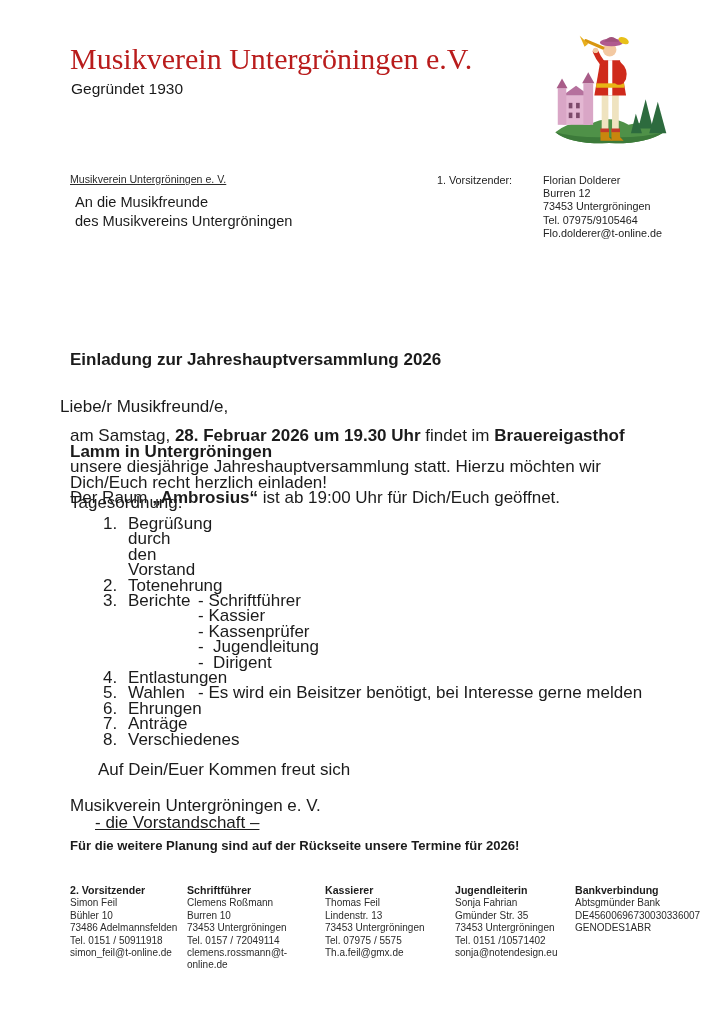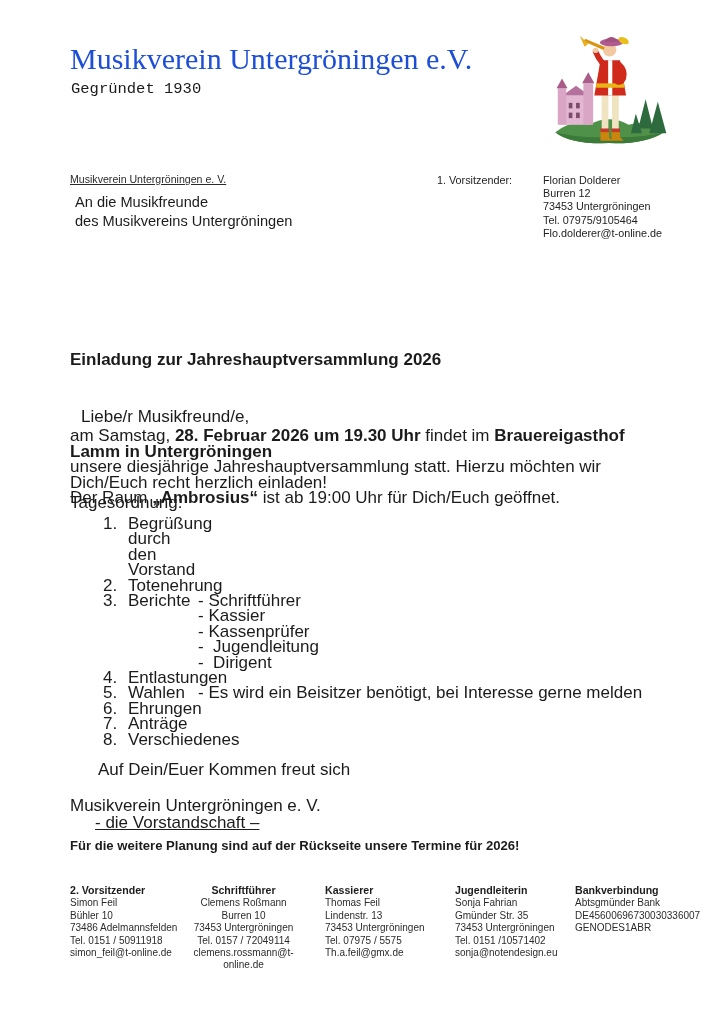--- a/index.html
+++ b/index.html
@@ -2,51 +2,51 @@
 <html><head>
 <meta charset="utf-8">
 <style>
   html,body{margin:0;padding:0;background:#ffffff;}
   .page{position:relative;width:724px;height:1024px;background:#ffffff;overflow:hidden;
         font-family:"Liberation Sans",sans-serif;color:#1c1c1c;}
   .abs{position:absolute;}
   .pre{white-space:pre-wrap;}
 
   
-  .title{left:70px;top:42px;font-family:"Liberation Serif",serif;font-size:30px;line-height:34px;color:#1d4ed8;}
-  .founded{left:71px;top:80px;font-family:Liberation Mono, monospace;font-size:15.5px;color:#1a1a1a;}
+  .title{left:70px;top:42px;font-family:"Liberation Serif",serif;font-size:30px;line-height:34px;color:#b91c1c;}
+  .founded{left:71px;top:80px;font-family:Liberation Sans, sans-serif;font-size:15.5px;color:#1a1a1a;}
   .logo{left:548px;top:26px;width:122px;height:122px;}
 
   
   .sender{left:70px;top:173px;font-size:10.6px;color:#2a2a2a;text-decoration:underline;}
   .recipient{left:75px;top:193px;font-size:14.6px;line-height:18.5px;color:#1b1b1b;}
   .vors-label{left:437px;top:174px;font-size:10.8px;color:#232323;}
   .vors-addr{left:523px;top:174px;font-size:10.8px;line-height:13.2px;color:#232323;margin-left:20px;}
 
   
   .body-text{font-size:17px;color:#1b1b1b;}
   .subject{left:70px;top:350px;font-weight:bold;}
-  .salutation{left:81px;top:397px;margin-top:10px;}
+  .salutation{left:60px;top:397px;}
   .intro{left:70px;top:428px;line-height:15.6px;width:600px;}
   .agenda-heading{left:70px;top:493px;}
   .agenda{left:70px;top:516px;line-height:15.4px;width:600px;}
   .anum{display:inline-block;width:25px;margin-left:33px;vertical-align:top;}
   .albl{display:inline-block;width:70px;vertical-align:top;}
   .asub{vertical-align:top;}
   .note{left:70px;top:707px;line-height:15.6px;}
   .closing{left:70px;top:760px;margin-left:28px;}
   .sig1{left:70px;top:796px;}
   .sig2{left:95px;top:813px;text-decoration:underline;}
   .final{left:70px;top:838px;font-weight:bold;font-size:13.1px;}
 
   
   .fcol{position:absolute;top:884px;font-size:10px;line-height:12.4px;color:#2b2b2b;}
   .ftitle{font-weight:bold;font-size:10.6px;margin-bottom:1px;color:#1c1c1c;}
   .fc1{left:70px;width:122px;}
-  .fc2{left:180px;width:127px;text-align:center;}
+  .fc2{left:187px;width:127px;}
   .fc3{left:325px;width:127px;}
   .fc4{left:455px;width:117px;}
   .fc5{left:575px;width:145px;}
 </style>
 </head>
 <body>
 
 <div class="page">
 
   <div class="abs title">Musikverein Untergröningen e.V.</div>

